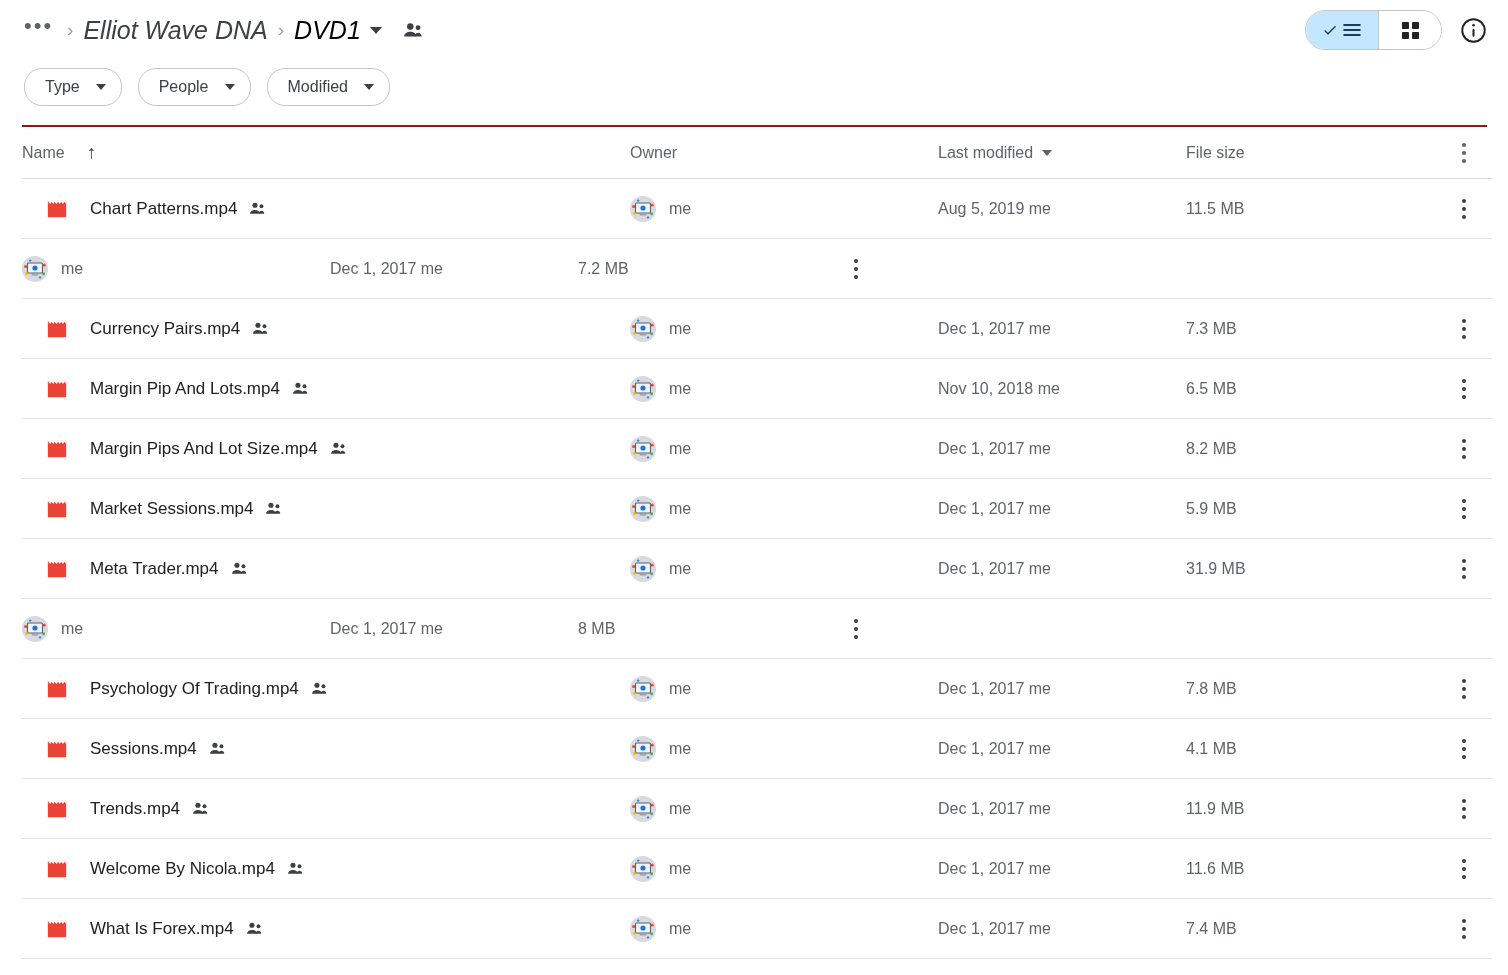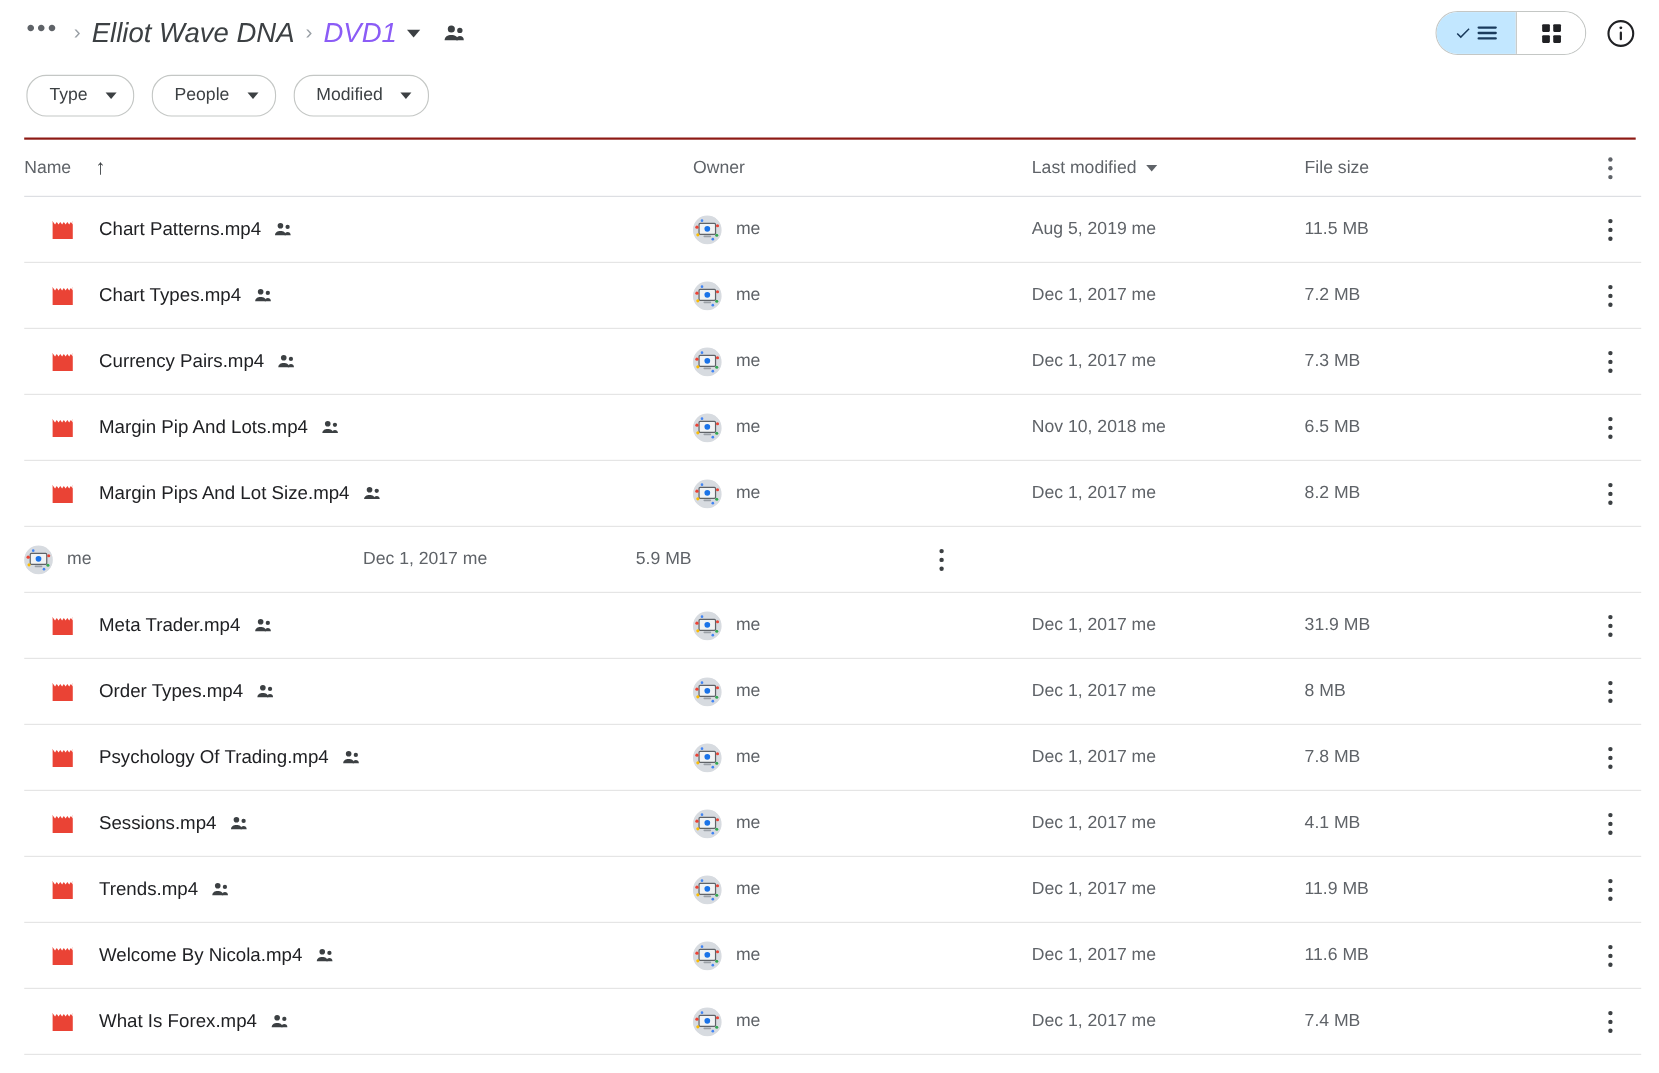--- a/index.html
+++ b/index.html
@@ -46,21 +46,21 @@
     user-select: none;
   }
   .crumb-text {
     font-size: 25px;
     color: #3c4043;
     font-weight: 400;
     white-space: nowrap;
     cursor: pointer;
     font-style: italic;
   }
-  .crumb-text.last { color: #8b5cf6; }
+  .crumb-text.last { color: #000000; }
   .crumb-caret {
     width: 0; height: 0;
     border-left: 6px solid transparent;
     border-right: 6px solid transparent;
     border-top: 7px solid #3c4043;
     margin-left: 9px;
     cursor: pointer;
   }
   .crumb-people {
     margin-left: 20px;
@@ -364,36 +364,20 @@
     </div>
     <div class="col-menu">
       <span class="kebab">
             <i></i>
             <i></i>
             <i></i>
           </span>
     </div>
       </div>
       <div class="row">
-    <div class="col-name">
-      <span class="file-icon">
-  <svg viewBox="0 0 24 24" width="22" height="22">
-    <path d="M2 3.2h20V21H2z" fill="#ea4335"></path>
-    <path d="M2 3.2h20v3.4l-1.9-2.4-1.7 2.4-1.8-2.4-1.7 2.4-1.8-2.4-1.7 2.4-1.8-2.4L7.9 6.6 6.1 4.2 4.4 6.6 2.6 4.2z" fill="#fff"></path>
-  </svg></span>
-      <span class="file-name">Chart Types.mp4</span>
-      <span class="share-icon">
-  <svg width="19" height="15" viewBox="0 0 24 20">
-    <circle cx="8.6" cy="5.6" r="3.4" fill="#3c4043"></circle>
-    <path d="M2 17c0-3.2 3-5 6.6-5s6.6 1.8 6.6 5z" fill="#3c4043"></path>
-    <circle cx="17.3" cy="7" r="2.6" fill="#3c4043"></circle>
-    <path d="M13.6 17c0-2.5 1.8-3.9 3.7-3.9S21 14.5 21 17z" fill="#3c4043"></path>
-  </svg>
-          </span>
-    </div>
     <div class="col-owner">
       <span class="avatar">
   <svg width="26" height="26" viewBox="0 0 26 26">
     <circle cx="13" cy="13" r="13" fill="#d7dbe0"></circle>
     <rect x="5.5" y="7" width="15" height="10" rx="1" fill="#f1f3f4" stroke="#5f6368" stroke-width="1.1"></rect>
     <circle cx="13" cy="12" r="2.6" fill="#1a73e8"></circle>
     <rect x="9.5" y="18" width="7" height="1.6" rx="0.8" fill="#9aa0a6"></rect>
     <circle cx="3.6" cy="10.5" r="1.5" fill="#ea4335"></circle>
     <circle cx="22.3" cy="9.2" r="1.4" fill="#ea4335"></circle>
     <circle cx="4.4" cy="17.5" r="1.4" fill="#fbbc04"></circle>
@@ -552,20 +536,36 @@
     </div>
     <div class="col-menu">
       <span class="kebab">
             <i></i>
             <i></i>
             <i></i>
           </span>
     </div>
       </div>
       <div class="row">
+    <div class="col-name">
+      <span class="file-icon">
+  <svg viewBox="0 0 24 24" width="22" height="22">
+    <path d="M2 3.2h20V21H2z" fill="#ea4335"></path>
+    <path d="M2 3.2h20v3.4l-1.9-2.4-1.7 2.4-1.8-2.4-1.7 2.4-1.8-2.4-1.7 2.4-1.8-2.4L7.9 6.6 6.1 4.2 4.4 6.6 2.6 4.2z" fill="#fff"></path>
+  </svg></span>
+      <span class="file-name">Market Sessions.mp4</span>
+      <span class="share-icon">
+  <svg width="19" height="15" viewBox="0 0 24 20">
+    <circle cx="8.6" cy="5.6" r="3.4" fill="#3c4043"></circle>
+    <path d="M2 17c0-3.2 3-5 6.6-5s6.6 1.8 6.6 5z" fill="#3c4043"></path>
+    <circle cx="17.3" cy="7" r="2.6" fill="#3c4043"></circle>
+    <path d="M13.6 17c0-2.5 1.8-3.9 3.7-3.9S21 14.5 21 17z" fill="#3c4043"></path>
+  </svg>
+          </span>
+    </div>
     <div class="col-owner">
       <span class="avatar">
   <svg width="26" height="26" viewBox="0 0 26 26">
     <circle cx="13" cy="13" r="13" fill="#d7dbe0"></circle>
     <rect x="5.5" y="7" width="15" height="10" rx="1" fill="#f1f3f4" stroke="#5f6368" stroke-width="1.1"></rect>
     <circle cx="13" cy="12" r="2.6" fill="#1a73e8"></circle>
     <rect x="9.5" y="18" width="7" height="1.6" rx="0.8" fill="#9aa0a6"></rect>
     <circle cx="3.6" cy="10.5" r="1.5" fill="#ea4335"></circle>
     <circle cx="22.3" cy="9.2" r="1.4" fill="#ea4335"></circle>
     <circle cx="4.4" cy="17.5" r="1.4" fill="#fbbc04"></circle>
@@ -630,36 +630,20 @@
     </div>
     <div class="col-menu">
       <span class="kebab">
             <i></i>
             <i></i>
             <i></i>
           </span>
     </div>
       </div>
       <div class="row">
-    <div class="col-name">
-      <span class="file-icon">
-  <svg viewBox="0 0 24 24" width="22" height="22">
-    <path d="M2 3.2h20V21H2z" fill="#ea4335"></path>
-    <path d="M2 3.2h20v3.4l-1.9-2.4-1.7 2.4-1.8-2.4-1.7 2.4-1.8-2.4-1.7 2.4-1.8-2.4L7.9 6.6 6.1 4.2 4.4 6.6 2.6 4.2z" fill="#fff"></path>
-  </svg></span>
-      <span class="file-name">Order Types.mp4</span>
-      <span class="share-icon">
-  <svg width="19" height="15" viewBox="0 0 24 20">
-    <circle cx="8.6" cy="5.6" r="3.4" fill="#3c4043"></circle>
-    <path d="M2 17c0-3.2 3-5 6.6-5s6.6 1.8 6.6 5z" fill="#3c4043"></path>
-    <circle cx="17.3" cy="7" r="2.6" fill="#3c4043"></circle>
-    <path d="M13.6 17c0-2.5 1.8-3.9 3.7-3.9S21 14.5 21 17z" fill="#3c4043"></path>
-  </svg>
-          </span>
-    </div>
     <div class="col-owner">
       <span class="avatar">
   <svg width="26" height="26" viewBox="0 0 26 26">
     <circle cx="13" cy="13" r="13" fill="#d7dbe0"></circle>
     <rect x="5.5" y="7" width="15" height="10" rx="1" fill="#f1f3f4" stroke="#5f6368" stroke-width="1.1"></rect>
     <circle cx="13" cy="12" r="2.6" fill="#1a73e8"></circle>
     <rect x="9.5" y="18" width="7" height="1.6" rx="0.8" fill="#9aa0a6"></rect>
     <circle cx="3.6" cy="10.5" r="1.5" fill="#ea4335"></circle>
     <circle cx="22.3" cy="9.2" r="1.4" fill="#ea4335"></circle>
     <circle cx="4.4" cy="17.5" r="1.4" fill="#fbbc04"></circle>

